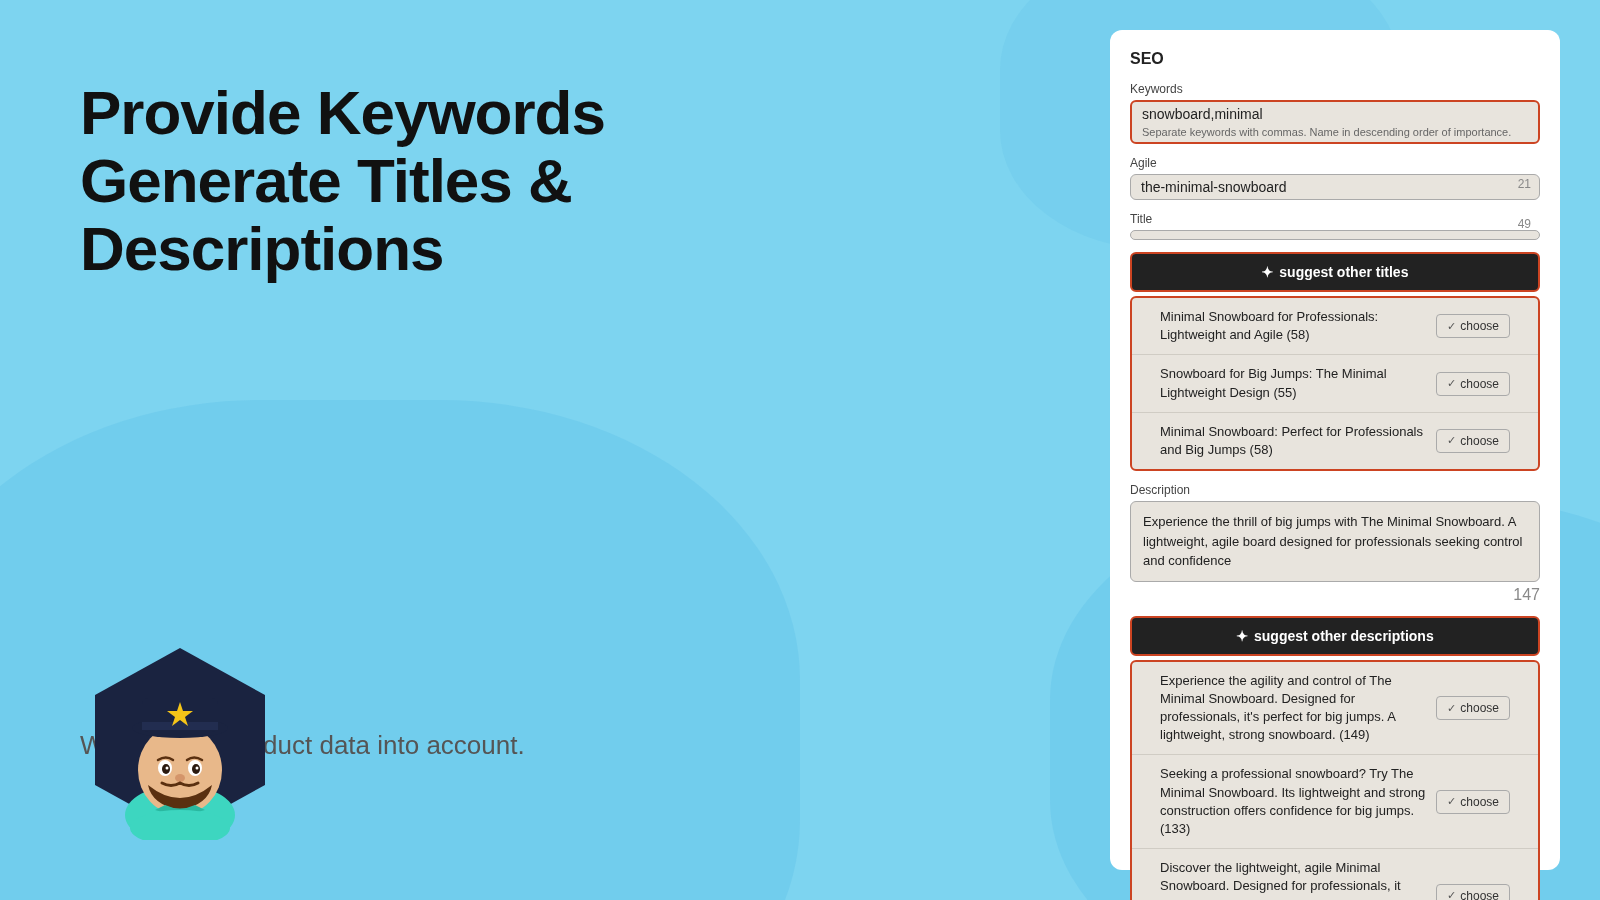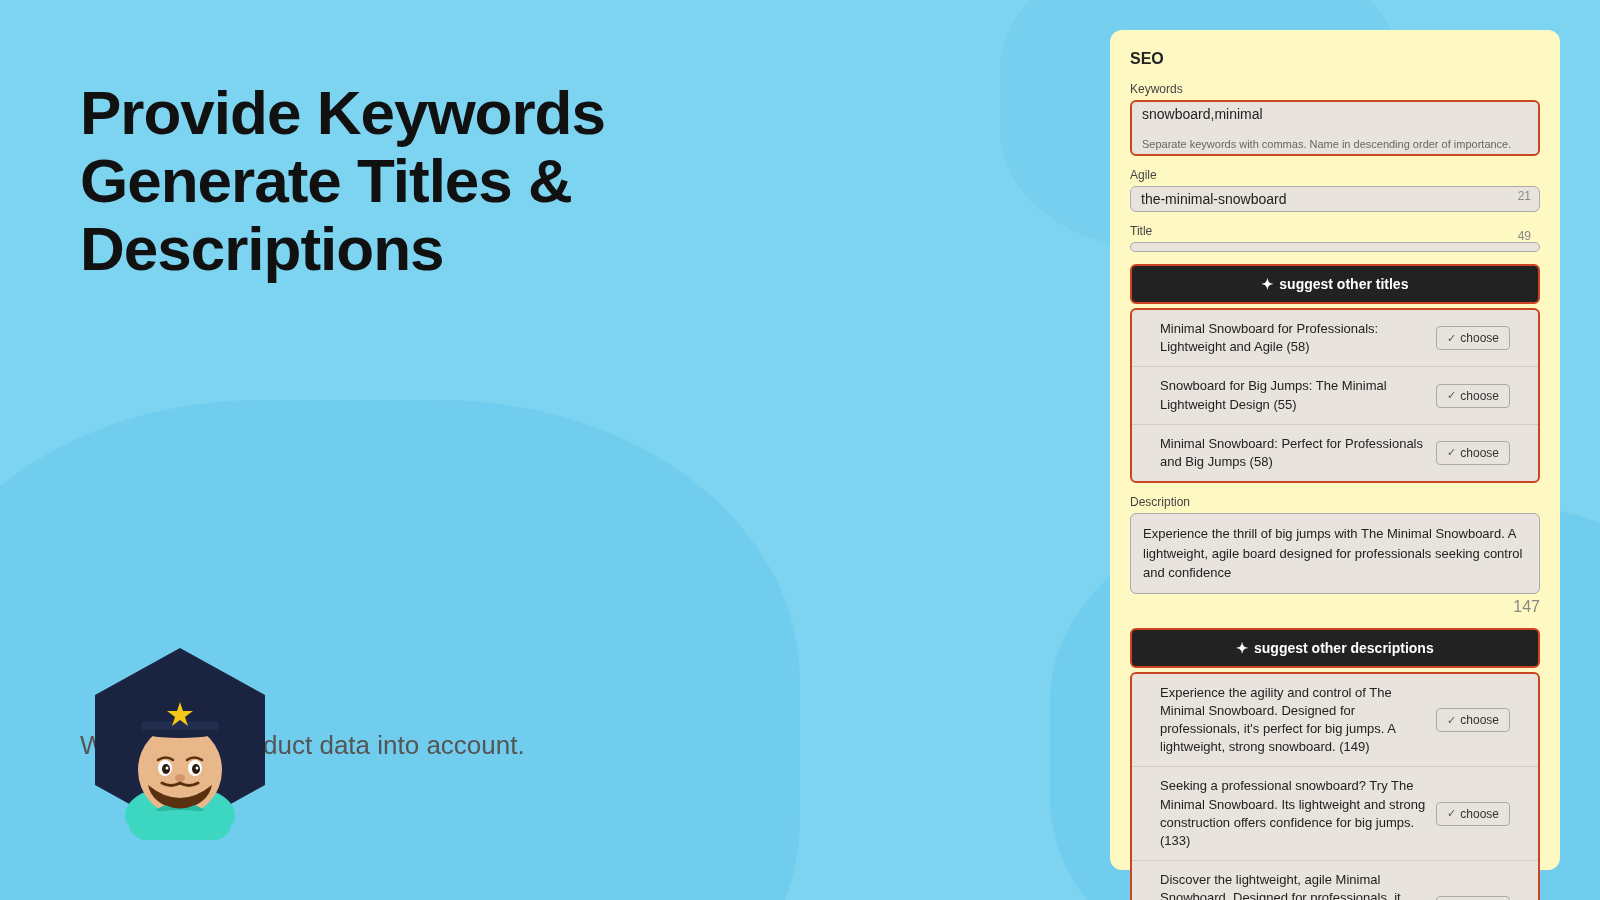--- a/index.html
+++ b/index.html
@@ -84,21 +84,21 @@
     .right-panel {
       width: 530px;
       display: flex;
       align-items: center;
       justify-content: center;
       padding: 30px 40px;
     }
 
     
     .seo-card {
-      background: #fef9c3;
+      background: #ffffff;
       border-radius: 12px;
       padding: 20px;
       width: 460px;
       max-height: 840px;
       overflow: visible;
     }
 
     .seo-card-title {
       font-size: 16px;
       font-weight: 700;
@@ -131,21 +131,21 @@
     }
 
     .field-value {
       font-size: 14px;
       color: #222;
     }
 
     .field-hint {
       font-size: 11px;
       color: #666;
-      margin-top: 16px;
+      margin-top: 4px;
     }
 
     .field-count {
       position: absolute;
       right: 8px;
       bottom: 8px;
       font-size: 12px;
       color: #888;
     }
 

